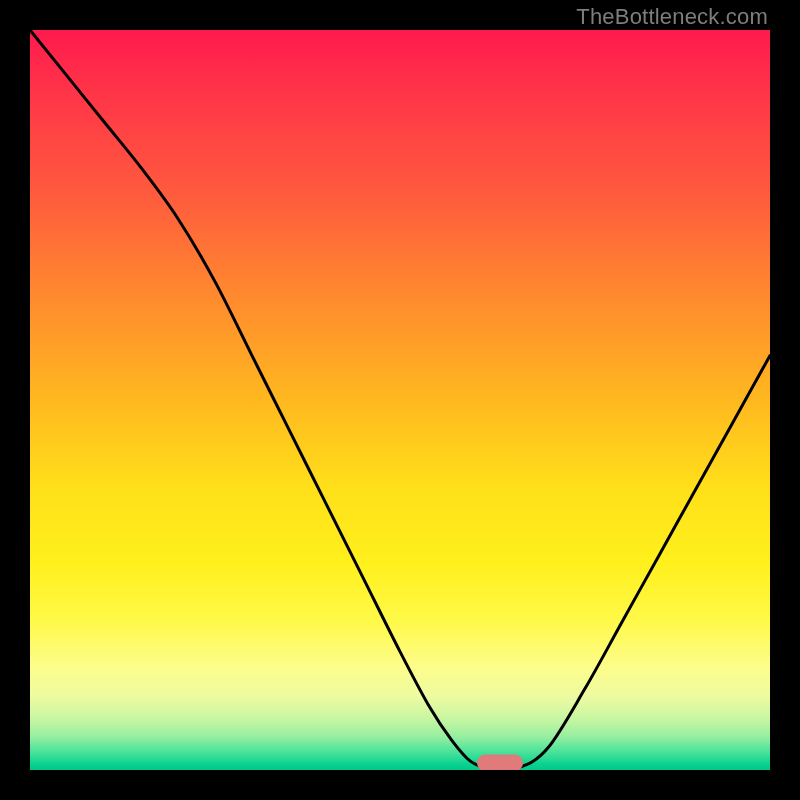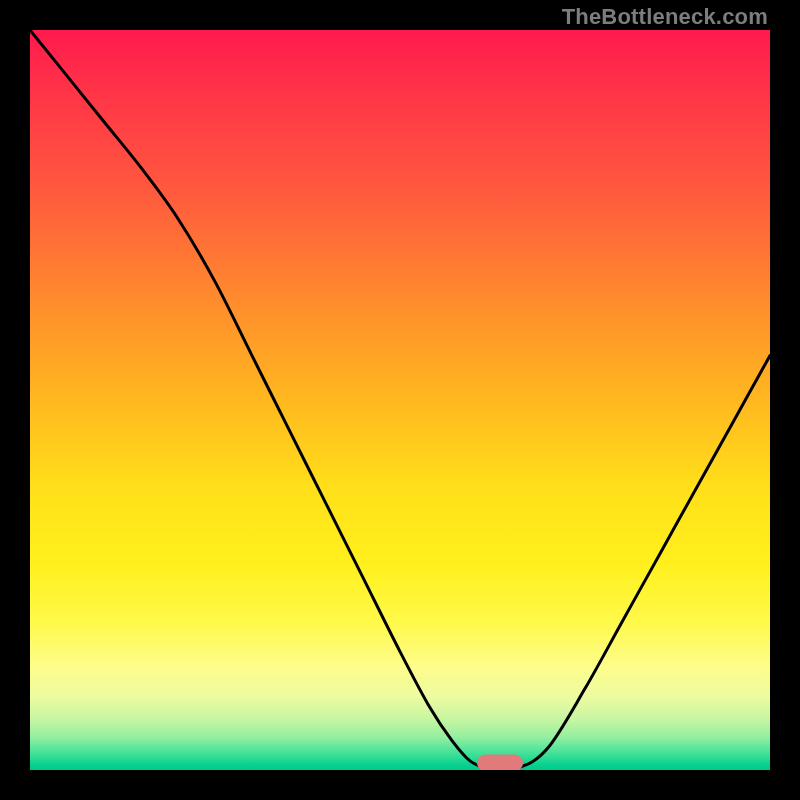--- a/index.html
+++ b/index.html
@@ -62,21 +62,21 @@
     border-bottom-left-radius: 9px;
     border-bottom-right-radius: 9px;
     transform: translate(-50%, -50%);
   }
   .watermark {
     position: absolute;
     top: 4px;
     right: 32px;
     color: #7d7d7d;
     font-size: 22px;
-    font-weight: 700;
+    font-weight: 400;
     letter-spacing: 0.2px;
   }
 </style>
 </head>
 <body>
 
 <div class="frame">
 
   <div class="watermark">TheBottleneck.com</div>
 

